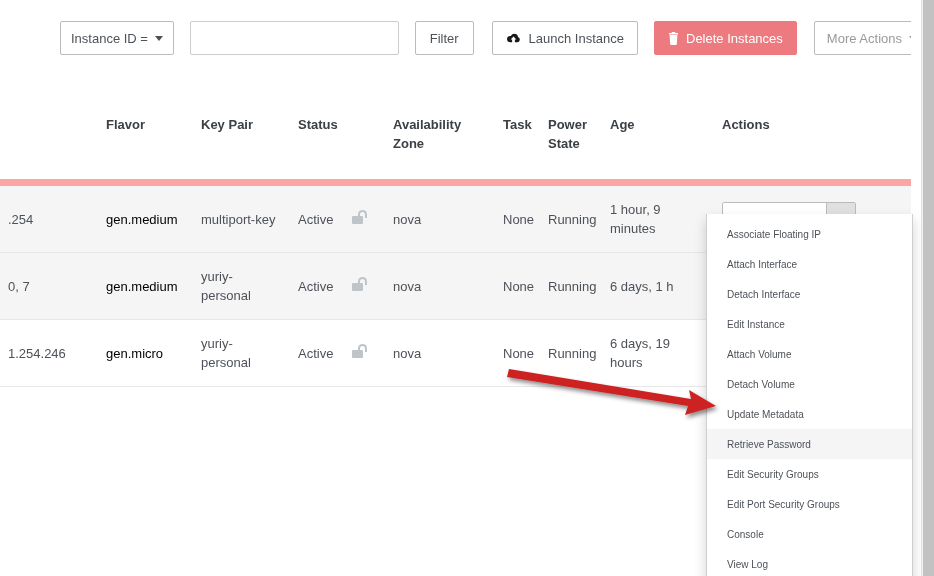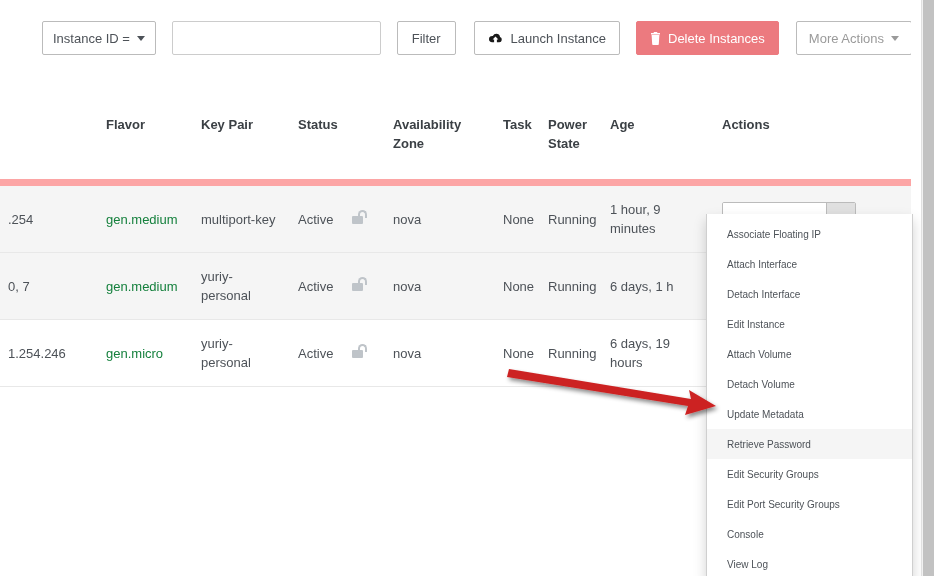--- a/index.html
+++ b/index.html
@@ -15,21 +15,21 @@
   #page {
     position: relative;
     width: 934px; height: 576px;
     background: #ffffff;
     overflow: hidden;
   }
 
   
   .toolbar {
     position: absolute;
-    left: 0; top: 0;
+    left: 18px; top: 0;
     width: 912px;
     height: 76px;
     display: flex;
     align-items: center;
     padding-left: 42px;
     gap: 8px;
     background: #ffffff;
   }
   .btn {
     height: 34px;
@@ -118,21 +118,21 @@
     color: #4d5258;
     padding: 14px 8px;
     vertical-align: middle;
     border-bottom: 1px solid #e8e8e8;
     line-height: 19px;
     overflow: hidden;
   }
   tr.striped td { background: #f5f5f5; }
   tr.plain td { background: #ffffff; }
   .flavor-link {
-    color: #15803d;
+    color: #000000;
     text-decoration: none;
     cursor: pointer;
   }
   .lock-cell { padding-left: 0 !important; padding-right: 0 !important; }
   .lock {
     display: inline-block;
     position: relative;
     width: 16px; height: 14px;
   }
   .lock .body {

